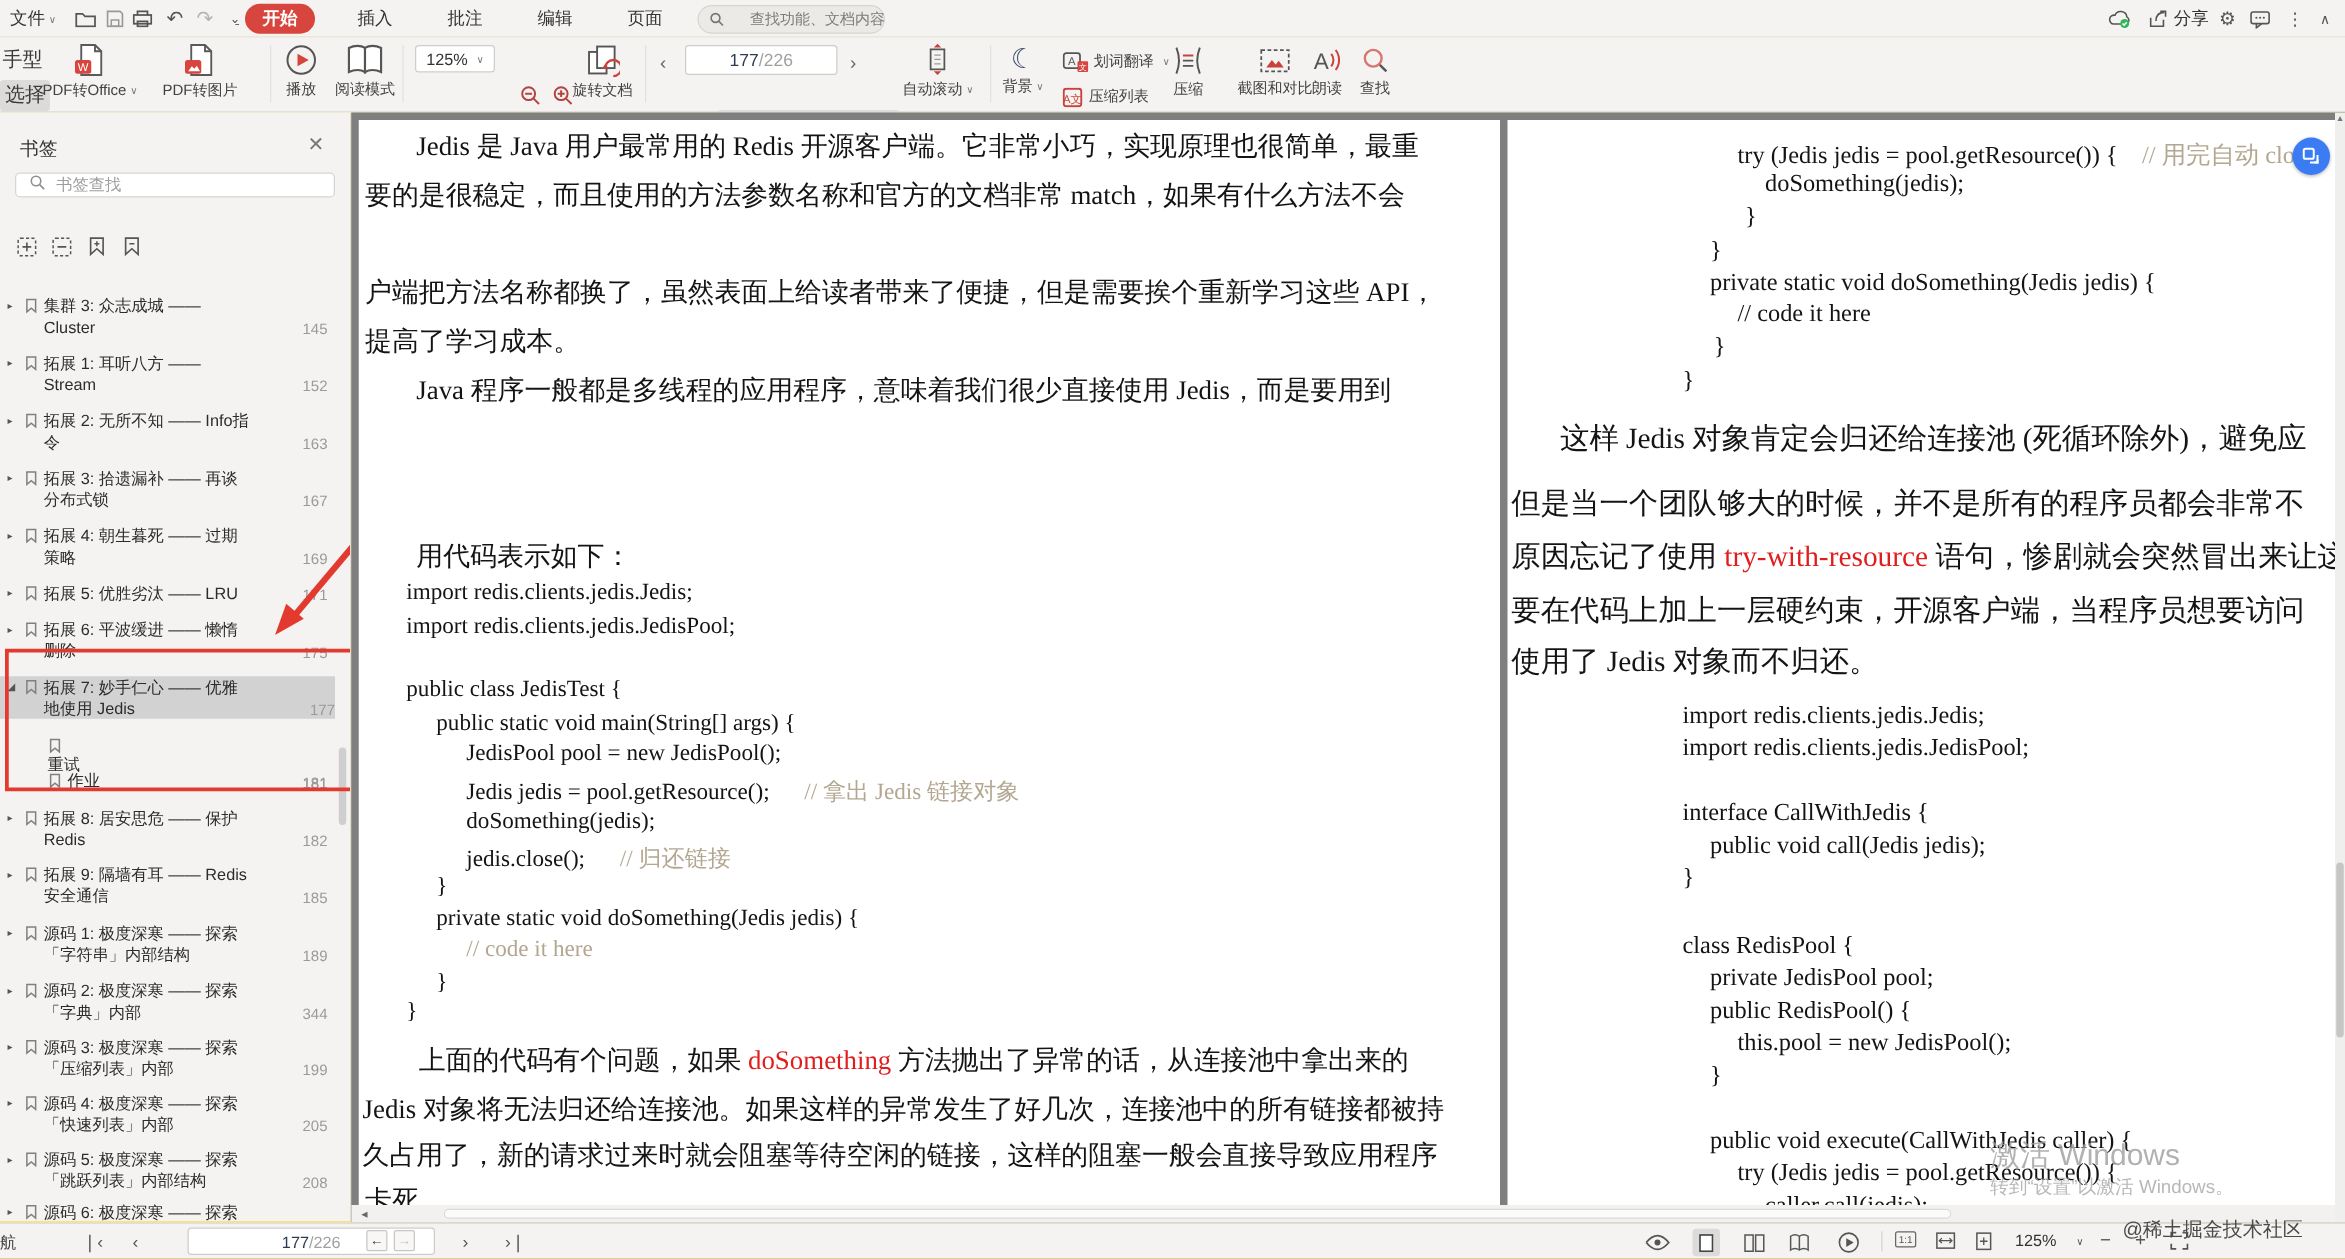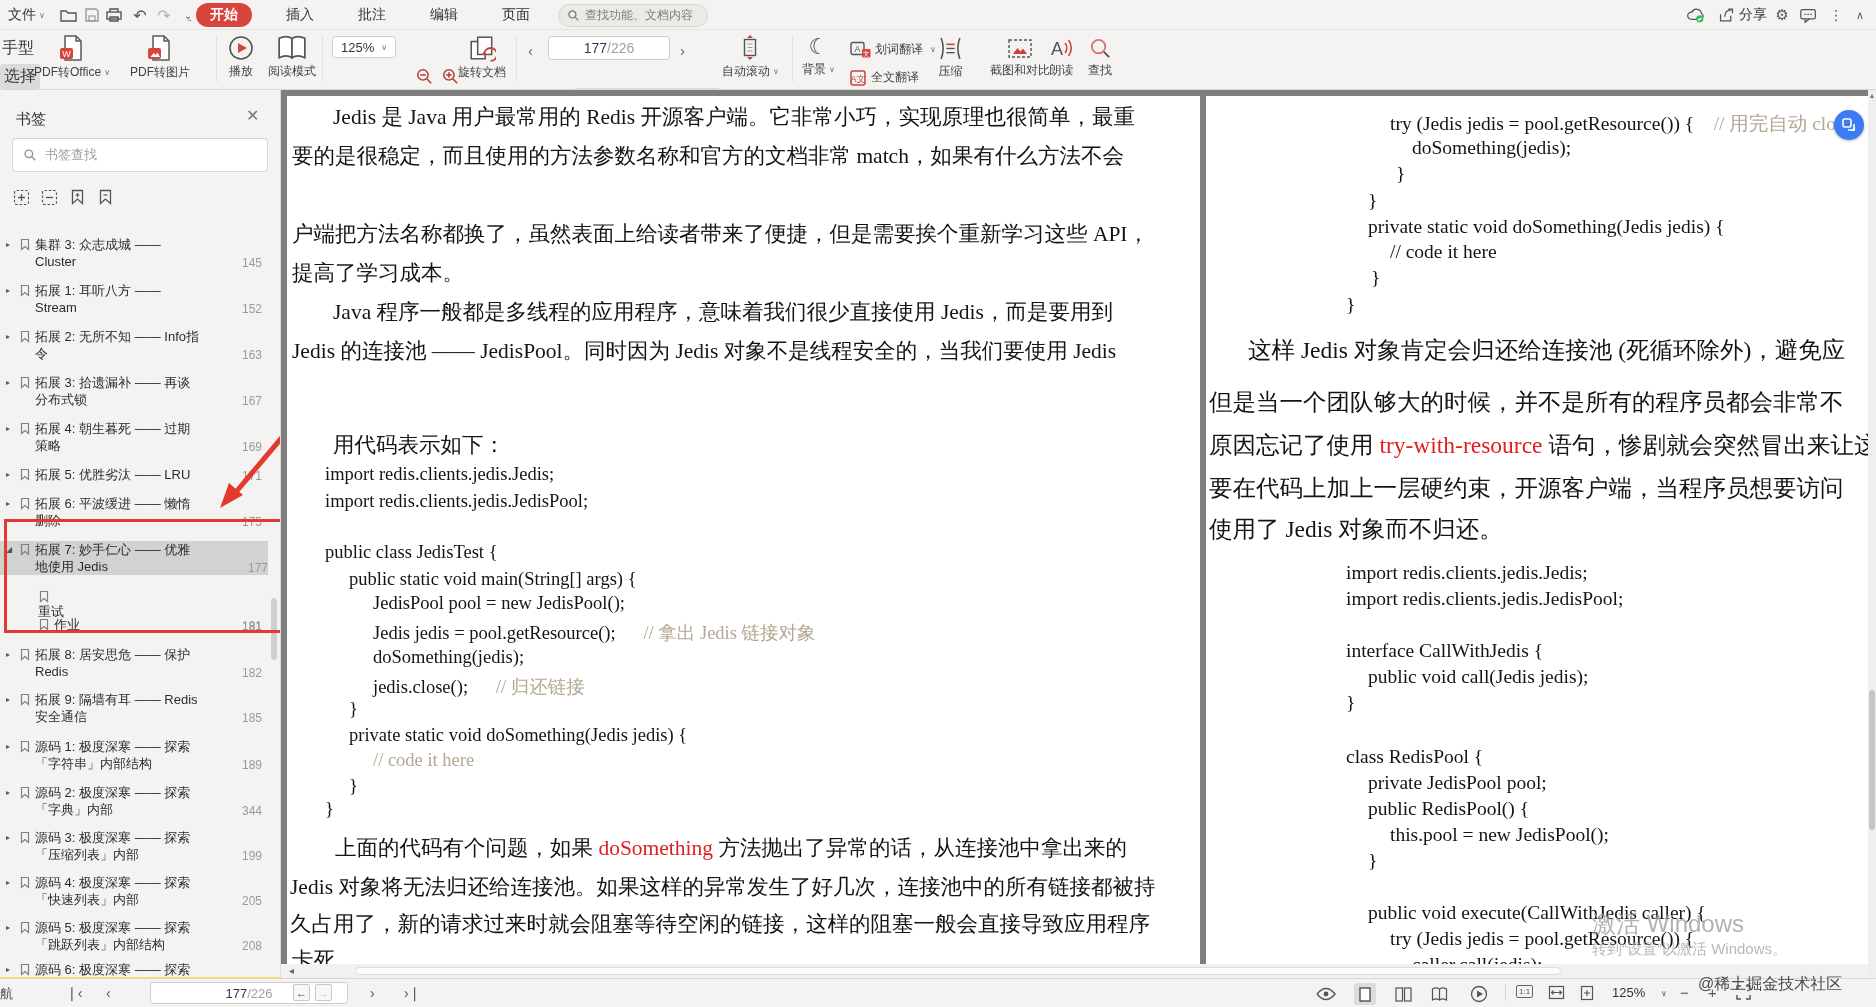--- a/index.html
+++ b/index.html
@@ -8,43 +8,43 @@
   font-family:"Liberation Sans",sans-serif;color:#3a3a3a}
 svg{display:block}
 
 .titlebar{position:absolute;left:0;top:0;width:1876px;height:30px;background:#f4f3f1;border-bottom:1px solid #e4e2df}
 .titlebar .t-item{position:absolute;top:0;height:30px;display:flex;align-items:center;font-size:14px;color:#333}
 .caret{font-size:8px;color:#777;margin-left:3px}
 .tabs-wrap{position:absolute;left:196px;top:0;height:30px;display:flex;align-items:center;gap:24px}
 .tab{font-size:14px;color:#333;cursor:default;padding:3px 10px}
 .tab.active{background:#d8453e;color:#fff;border-radius:13px;padding:3px 14px;font-weight:bold}
 .searchpill{position:absolute;left:558px;top:4px;width:150px;height:23px;background:#eceae7;border:1px solid #d7d5d2;
-  border-radius:12px;display:flex;align-items:center;padding:0 8px;gap:5px}
+  border-radius:12px;display:flex;align-items:center;padding:0 8px;gap:20px}
 .searchpill span{font-size:12px;color:#7c7c7c;white-space:nowrap}
 .tb-ico{position:absolute;top:5px;width:20px;height:20px;display:flex;align-items:center;justify-content:center;color:#555;font-size:15px}
 
 .ribbon{position:absolute;left:0;top:30px;width:1876px;height:60px;background:#f4f3f1;border-bottom:1px solid #dbd9d6}
 .ribbon .sep{position:absolute;top:6px;width:1px;height:46px;background:#e3e1de}
 .rb{position:absolute;display:flex;flex-direction:column;align-items:center;gap:2px}
 .rb .lbl{font-size:12px;color:#424242;white-space:nowrap;display:flex;align-items:center}
 .pill{background:#dcdbd9;border-radius:3px}
 .selbox{position:absolute;width:64px;height:22px;background:#fff;border:1px solid #cfcdca;border-radius:3px;
   display:flex;align-items:center;justify-content:center;font-size:13px;color:#333;gap:4px}
 .pgbox{position:absolute;width:122px;height:24px;background:#fff;border:1px solid #cfcdca;border-radius:3px;
   display:flex;align-items:center;justify-content:center;font-size:14px}
 .pgbox .cur{color:#2f3b52}.pgbox .tot{color:#a0a0a0}
 .minirow{position:absolute;display:flex;align-items:center;gap:8px}
 .mini{display:flex;align-items:center;justify-content:center;height:20px;color:#555;font-size:14px}
 .btn-sm{position:absolute;display:flex;align-items:center;gap:4px;font-size:12px;color:#424242;padding:3px 6px;border-radius:3px;white-space:nowrap}
 
 .sidebar{position:absolute;left:0;top:90px;width:281px;height:887px;background:#f4f3f1;border-right:1px solid #dedcd9;overflow:hidden}
 .sb-title{position:absolute;left:16px;top:20px;font-size:15px;color:#333}
 .sb-close{position:absolute;left:246px;top:16px;font-size:16px;color:#777}
-.sb-search{position:absolute;left:12px;top:48px;width:256px;height:34px;background:#fff;border:1px solid #d8d6d3;border-radius:4px;
-  display:flex;align-items:center;padding:0 10px;gap:8px}
+.sb-search{position:absolute;left:12px;top:48px;width:256px;height:20px;background:#fff;border:1px solid #d8d6d3;border-radius:4px;
+  display:flex;padding:0 10px;gap:8px}
 .sb-search span{font-size:13px;color:#9e9e9e}
 .sb-tools{position:absolute;left:12px;top:98px;display:flex;gap:10px}
 .sb-tool{width:18px;height:18px;display:flex;align-items:center;justify-content:center}
 #bm-list{position:absolute;left:0;top:0;width:281px;height:887px}
 .bm-row{position:absolute;left:6px;width:256px;display:flex;align-items:flex-start}
 .bm-row.sel{left:0;width:268px;padding-left:6px;background:#d2d2d2}
 .bm-row.child{left:38px;width:224px}
 .tri{width:13px;font-size:8px;color:#555;padding-top:4px;flex:none}
 .rib{flex:none;margin:2px 5px 0 1px}
 .bm-label{width:164px;flex:none;font-size:13px;line-height:17px;color:#2c2c2c}
@@ -315,21 +315,21 @@
           <text x="16.2" y="14.8" font-size="6.5" fill="#fff" text-anchor="middle" font-family="Liberation Sans,sans-serif">文</text>
         </svg>
       <span>划词翻译</span>
       <span class="caret">∨</span>
     </div>
     <div class="btn-sm" style="left:844px;top:36px">
       <svg width="17" height="16" viewBox="0 0 17 16">
           <rect x="1" y="1" width="14" height="14" rx="2" fill="none" stroke="#c8433c" stroke-width="1.5"></rect>
           <text x="8" y="12" font-size="9" fill="#c8433c" text-anchor="middle" font-family="Liberation Sans,sans-serif">A文</text>
         </svg>
-      <span>全文翻译</span>
+      <span>压缩列表</span>
     </div>
 
     <div class="rb" style="left:938px;top:6px">
       <svg width="25" height="25" viewBox="0 0 24 24">
           <path d="M3 2q4 10 0 20" stroke="#555" fill="none" stroke-width="1.5"></path>
           <path d="M21 2q-4 10 0 20" stroke="#555" fill="none" stroke-width="1.5"></path>
           <line x1="8" y1="8" x2="16" y2="8" stroke="#c8433c" stroke-width="1.5"></line>
           <line x1="8" y1="12" x2="16" y2="12" stroke="#555" stroke-width="1.3"></line>
           <line x1="8" y1="16" x2="16" y2="16" stroke="#555" stroke-width="1.3"></line>
         </svg>
@@ -587,21 +587,20 @@
     </div>
   </div>
 
   <div class="content">
     <div class="page page-left">
         <div class="ln" style="left: 46px; top: 6px;"><span>Jedis 是 Java 用户最常用的 Redis 开源客户端。它非常小巧，实现原理也很简单，最重</span></div>
         <div class="ln" style="left: 5px; top: 45px;"><span>要的是很稳定，而且使用的方法参数名称和官方的文档非常 match，如果有什么方法不会</span></div>
         <div class="ln" style="left: 5px; top: 123px;"><span>户端把方法名称都换了，虽然表面上给读者带来了便捷，但是需要挨个重新学习这些 API，</span></div>
         <div class="ln" style="left: 5px; top: 162px;"><span>提高了学习成本。</span></div>
         <div class="ln" style="left: 46px; top: 201px;"><span>Java 程序一般都是多线程的应用程序，意味着我们很少直接使用 Jedis，而是要用到</span></div>
-        <div class="ln" style="left: 5px; top: 240px;"><span>Jedis 的连接池 —— JedisPool。同时因为 Jedis 对象不是线程安全的，当我们要使用 Jedis</span></div>
         <div class="ln" style="left: 46px; top: 334px;"><span>用代码表示如下：</span></div>
         <div class="ln code" style="left: 38px; top: 368px;"><span>import redis.clients.jedis.Jedis;</span></div>
         <div class="ln code" style="left: 38px; top: 395px;"><span>import redis.clients.jedis.JedisPool;</span></div>
         <div class="ln code" style="left: 38px; top: 446px;"><span>public class JedisTest {</span></div>
         <div class="ln code" style="left: 62px; top: 473px;"><span>public static void main(String[] args) {</span></div>
         <div class="ln code" style="left: 86px; top: 497px;"><span>JedisPool pool = new JedisPool();</span></div>
         <div class="ln code" style="left: 86px; top: 524px;"><span>Jedis jedis = pool.getResource();</span><span class="cm">      // 拿出 Jedis 链接对象</span></div>
         <div class="ln code" style="left: 86px; top: 551px;"><span>doSomething(jedis);</span></div>
         <div class="ln code" style="left: 86px; top: 578px;"><span>jedis.close();</span><span class="cm">      // 归还链接</span></div>
         <div class="ln code" style="left: 62px; top: 603px;"><span>}</span></div>

